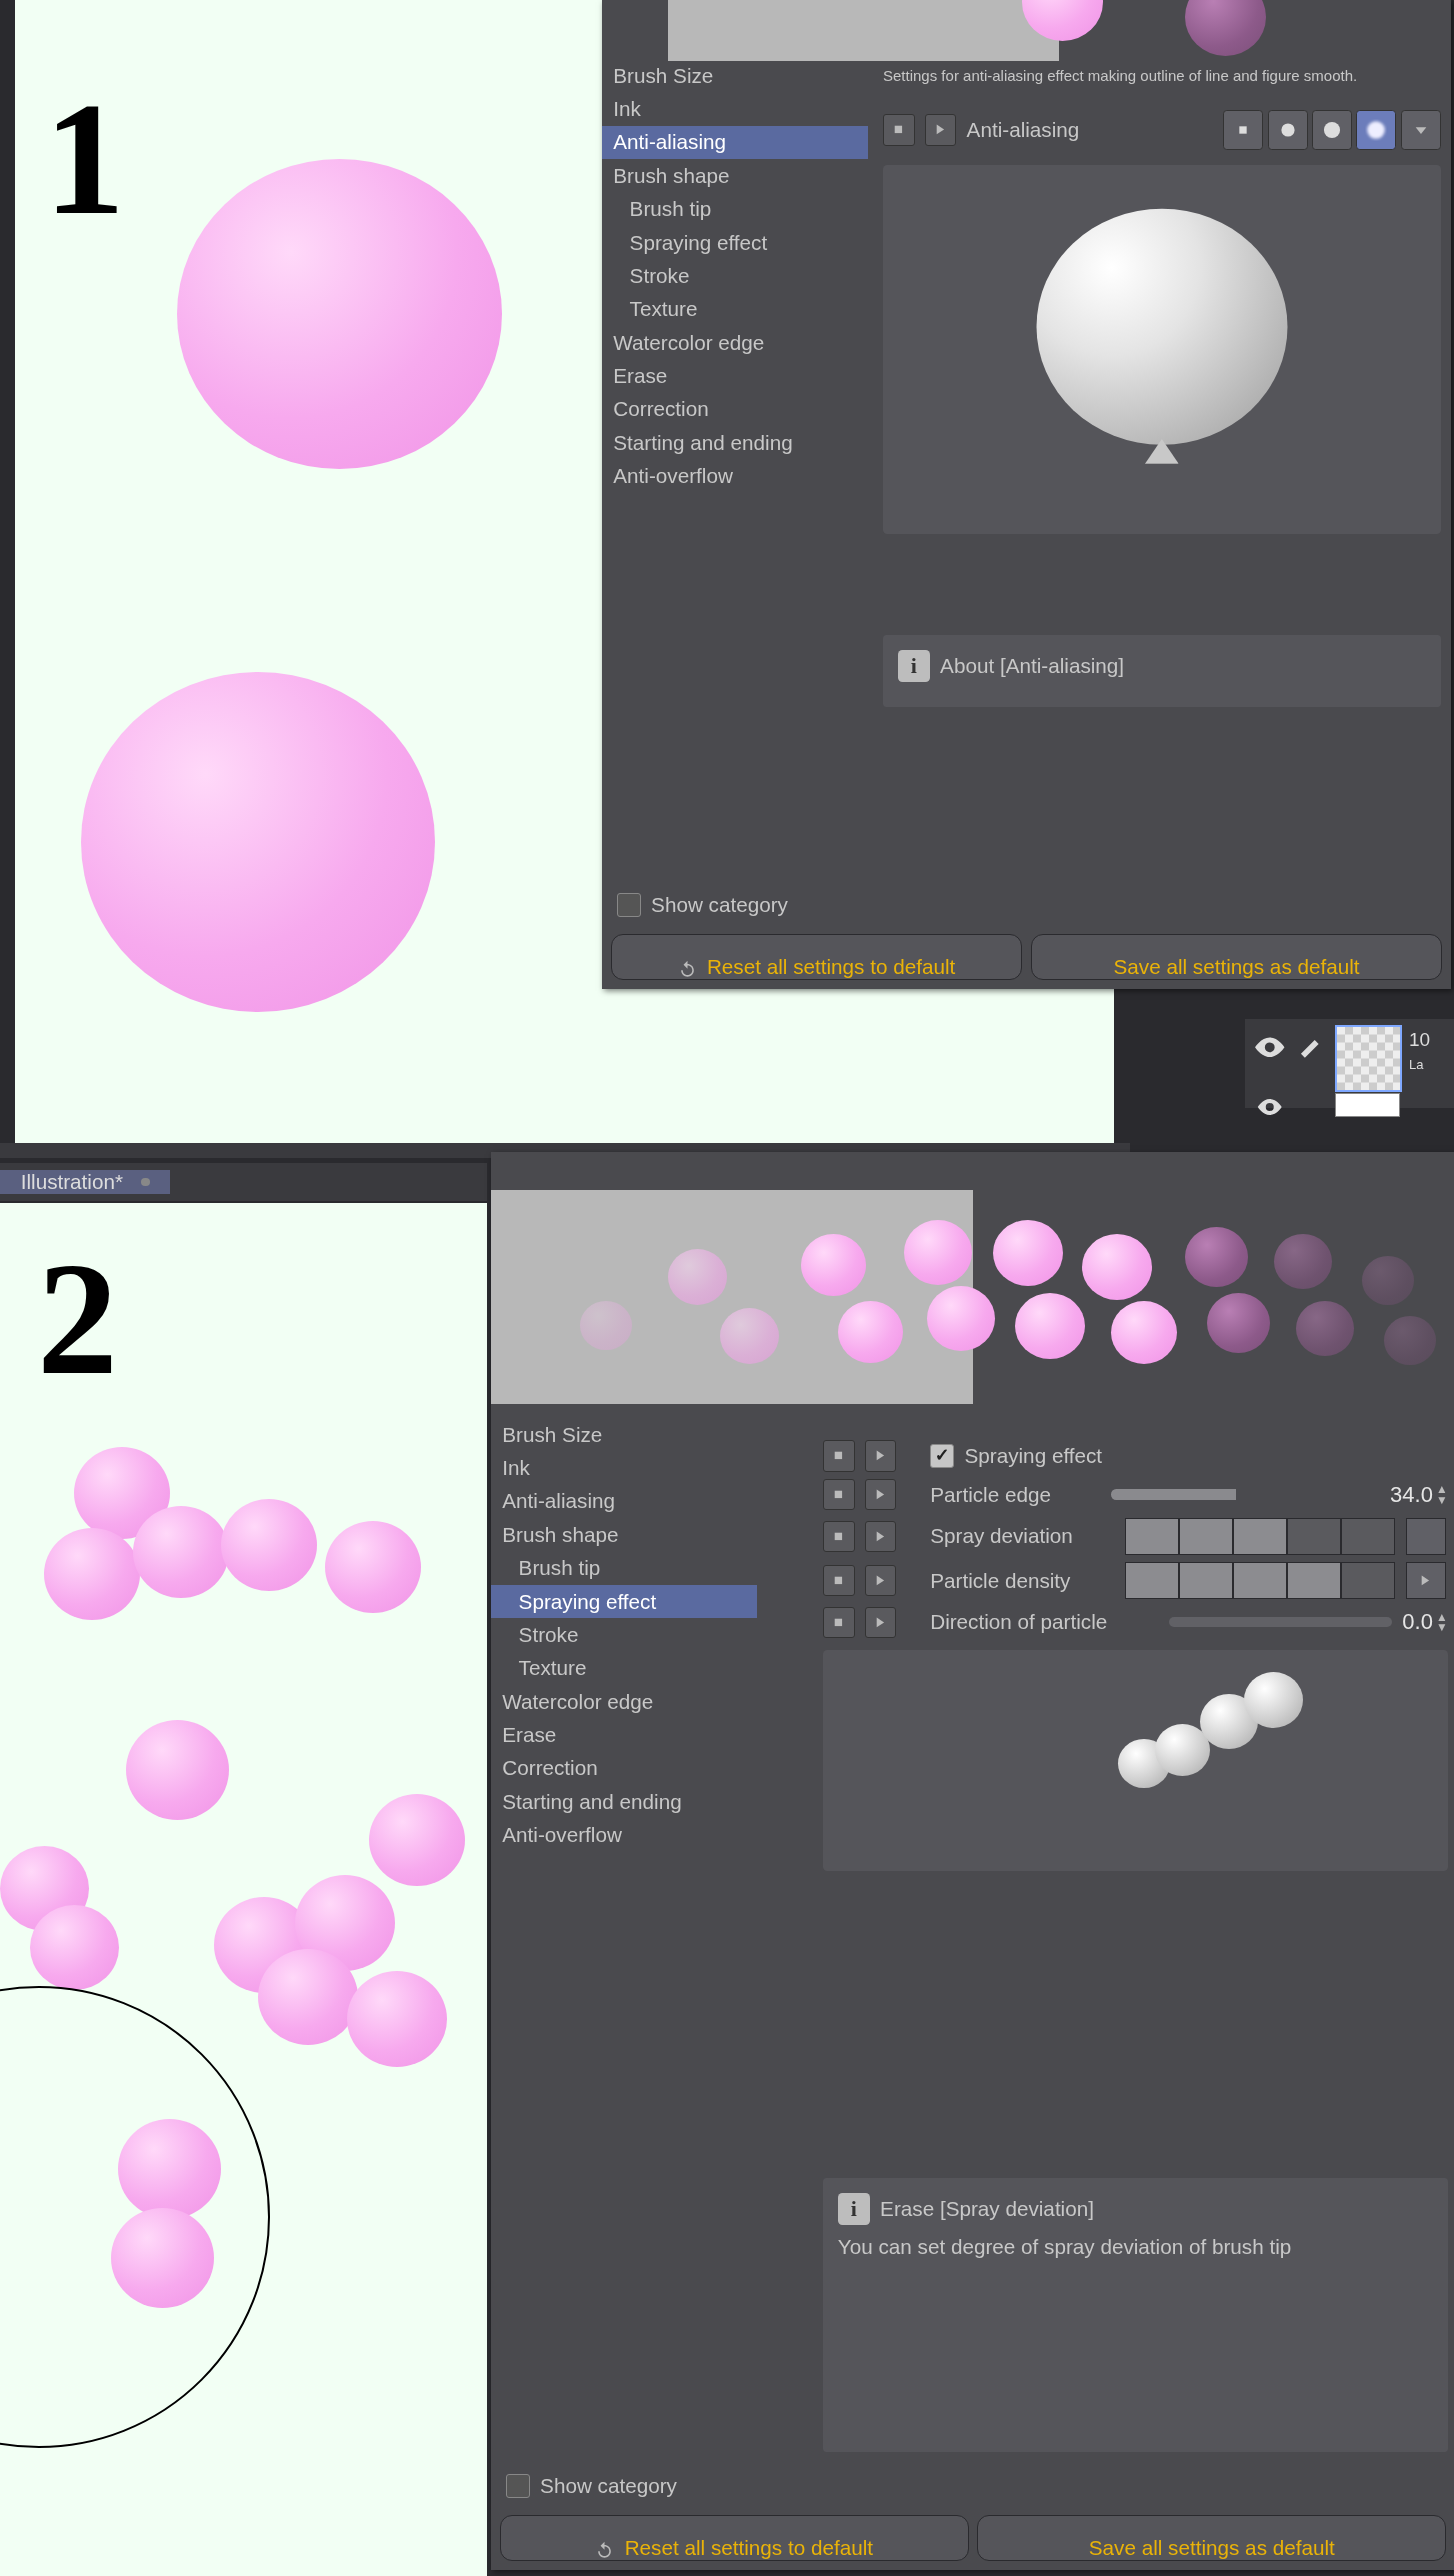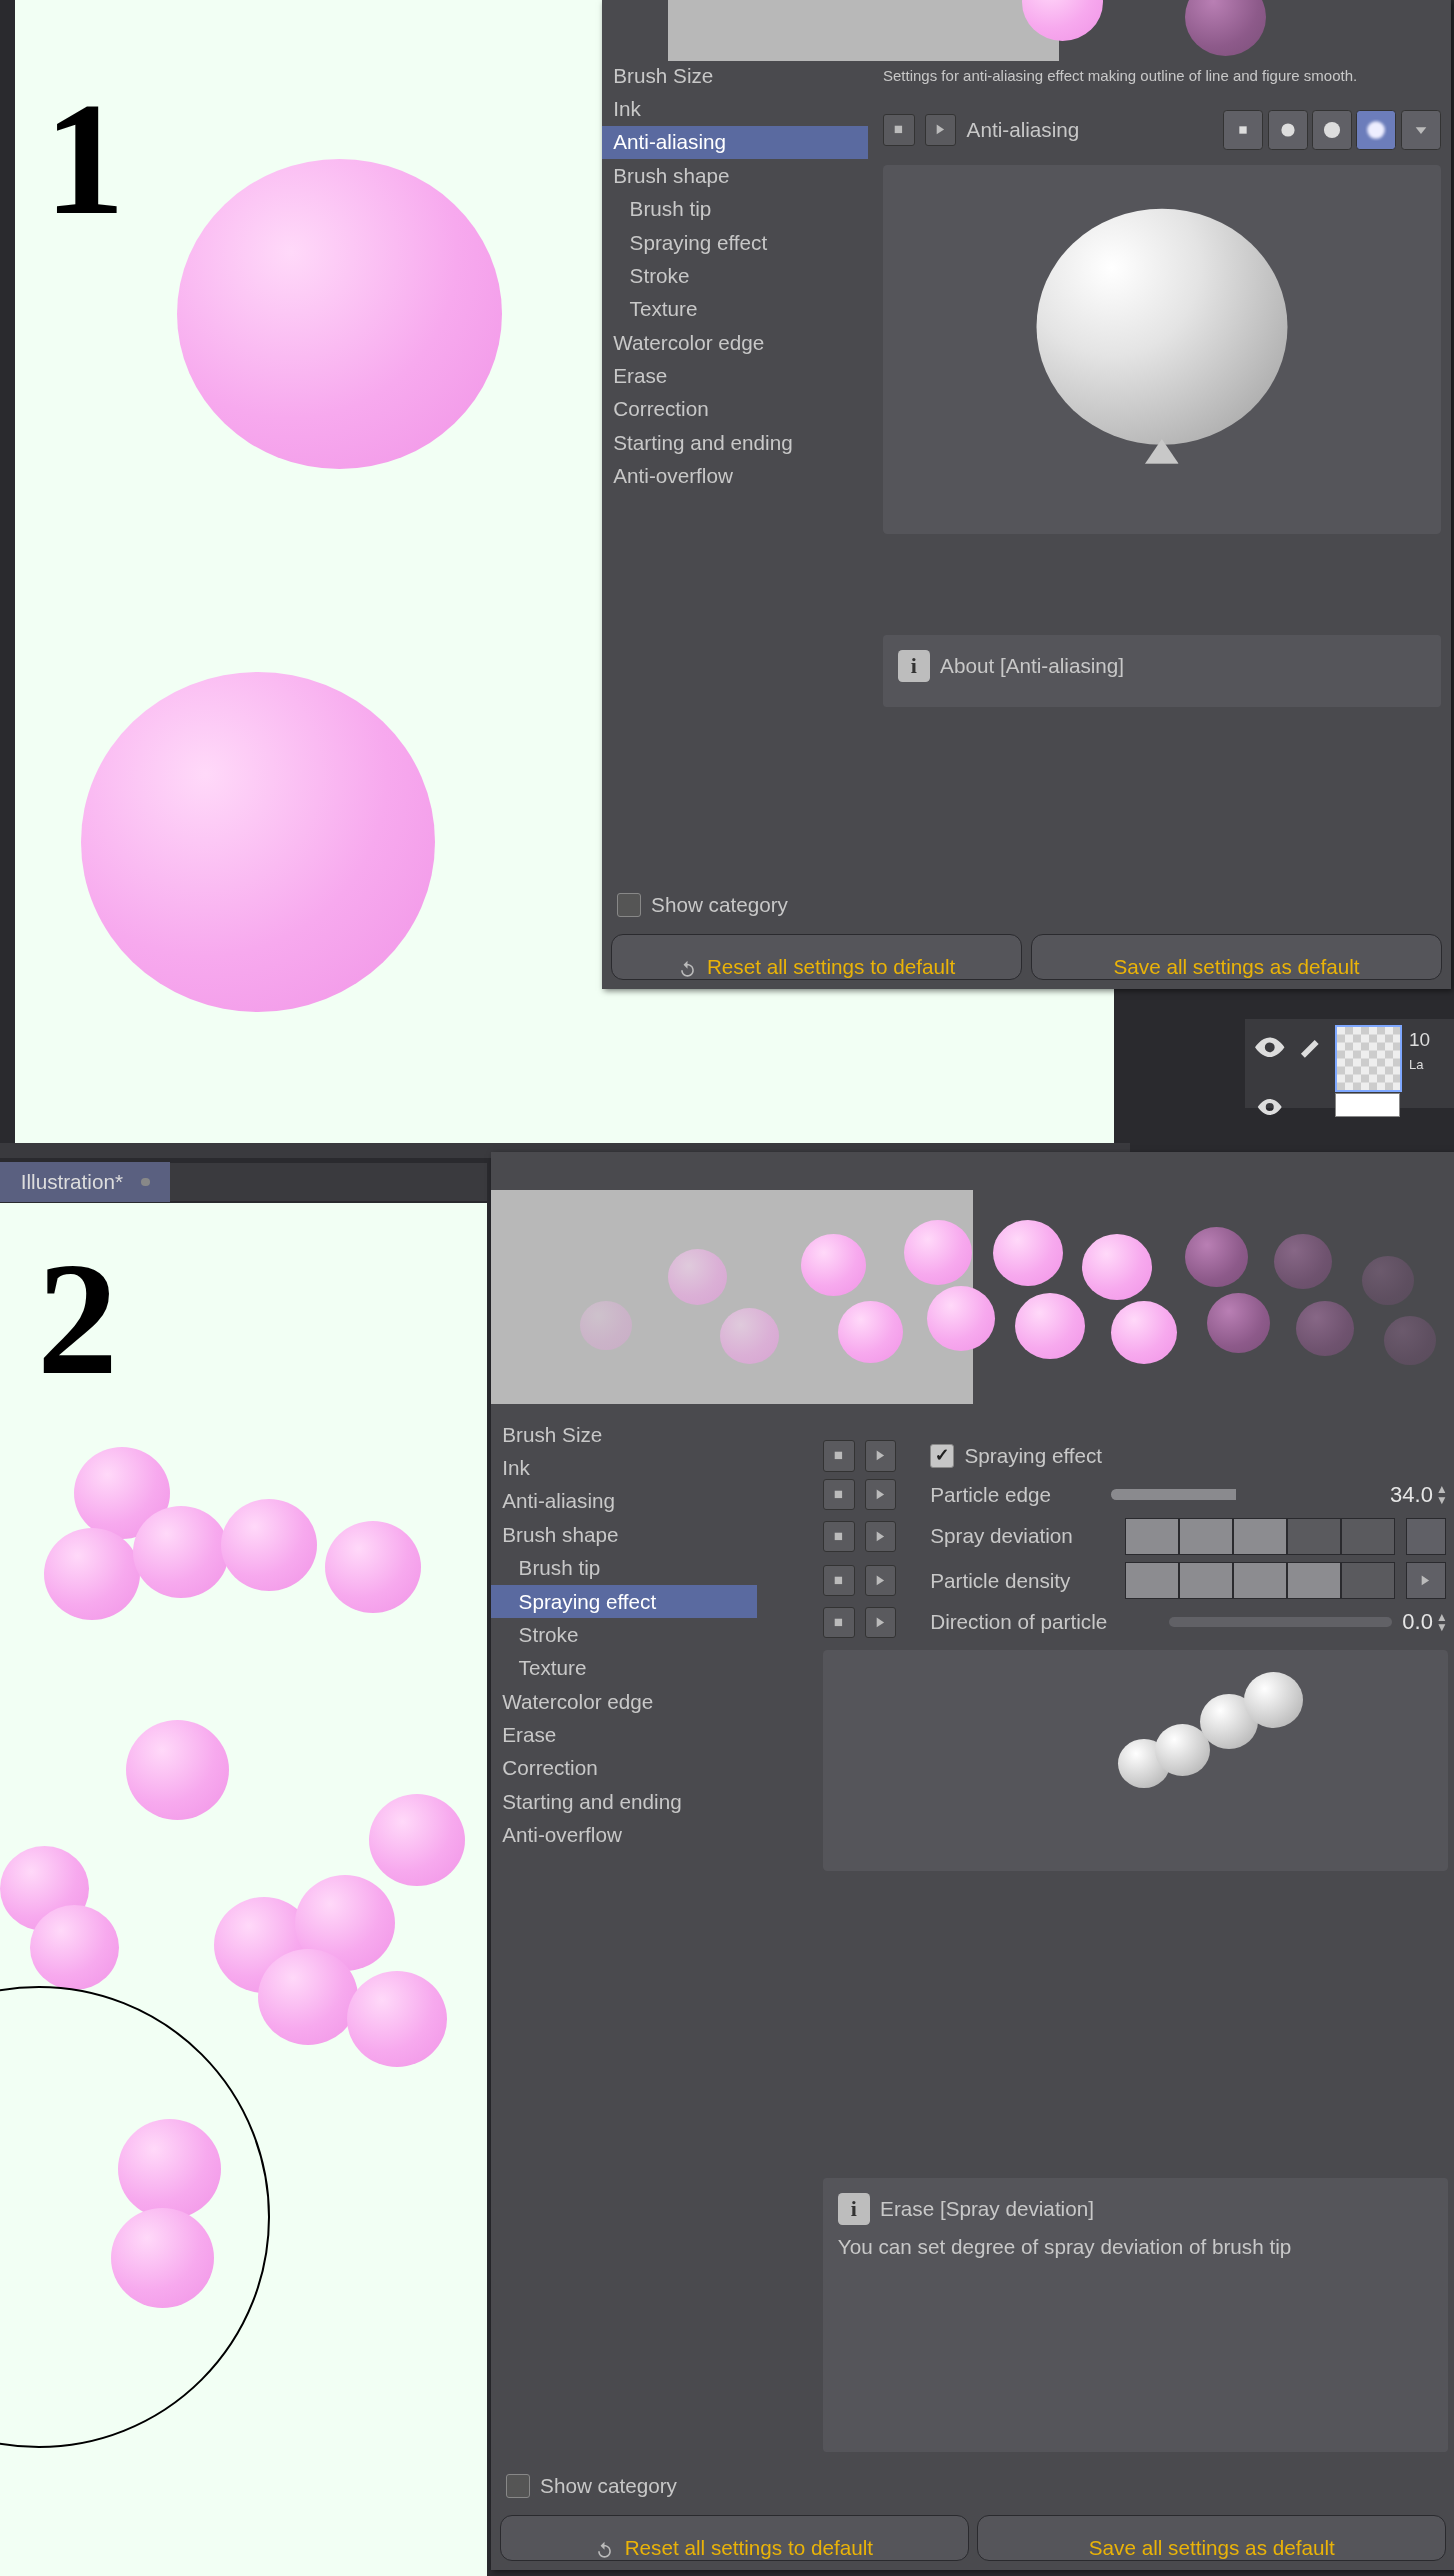--- a/index.html
+++ b/index.html
@@ -27,21 +27,21 @@
   .seg.dim{background:#5a5a5e}
   .more{width:38px;height:35px;background:#606066;border:0.7px solid #2a2a2e;display:flex;align-items:center;justify-content:center}
   .spin{display:flex;align-items:center;color:#e6e6e6;font-size:22px}
   .spin .arrows{display:flex;flex-direction:column;margin-left:3px;font-size:11.8px;line-height:10.3px;color:#bbb}
   .big-btn{flex:1;height:44px;border:0.7px solid #2a2a2e;border-radius:12px;background:#55555a;color:#eab308;display:flex;align-items:flex-end;justify-content:center;font-size:20.7px;gap:10.3px;cursor:pointer}
   .btnbar{position:absolute;left:8.9px;right:8.9px;bottom:8.9px;display:flex;gap:8.9px}
   .info-box{position:absolute;left:8.9px;right:8.9px;background:#55555a;border-radius:3.7px;padding:14.8px}
   .info-head{display:flex;align-items:center;gap:10.3px;margin-bottom:10.3px}
   .info-i{width:32px;height:32px;border-radius:4.4px;background:#bdbdbd;display:flex;align-items:center;justify-content:center;color:#333;font-family:Georgia,serif;font-weight:bold;font-size:22px}
   .tab-strip{position:absolute;left:0;top:0;height:38px;display:flex;align-items:center;background:#3a3a3e}
-  .tab{height:40px;padding:0 20.7px;background:#5a6080;color:#ddd;display:flex;align-items:center;gap:17.7px;font-size:20.7px}
+  .tab{height:24px;padding:0 20.7px;background:#5a6080;color:#ddd;display:flex;align-items:center;gap:17.7px;font-size:20.7px}
   .tab .dot{width:8.9px;height:8.9px;border-radius:50%;background:#888}
   .preview{position:absolute;background:linear-gradient(to right,#b8b8b8 0%,#b8b8b8 50%,#4a4a4e 50%,#4a4a4e 100%)}
 
   
   .canvas{position:absolute;background:#f2fff4}
   .big-num{position:absolute;font-family:Georgia,"Times New Roman",serif;font-weight:900;color:#000}
 
   
   .balloon{position:absolute}
   .balloon .body{border-radius:50%;background:radial-gradient(circle at 35% 30%,#ffd9f9 0%,#f7a9ee 55%,#f093e6 100%)}

